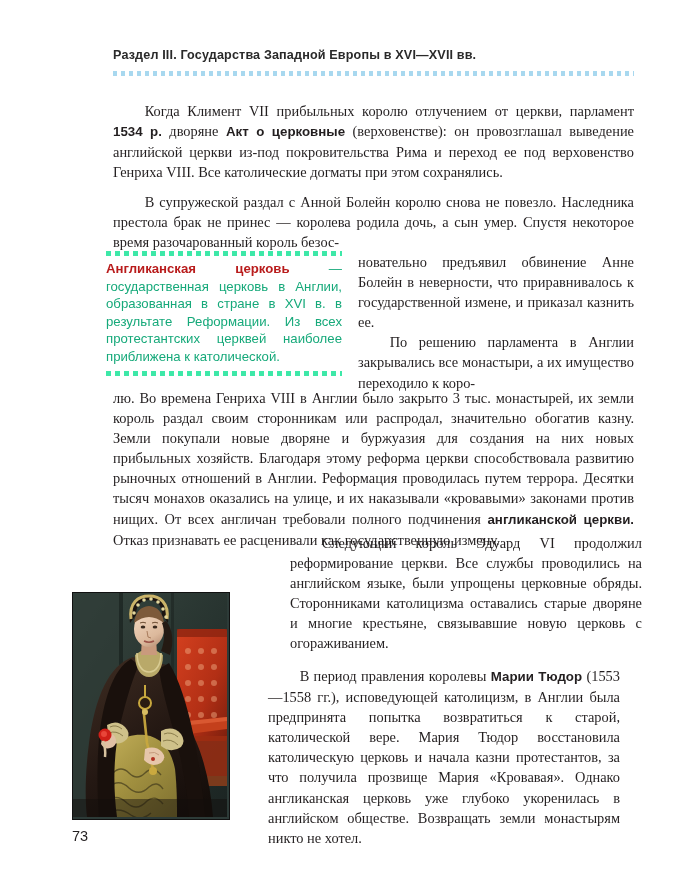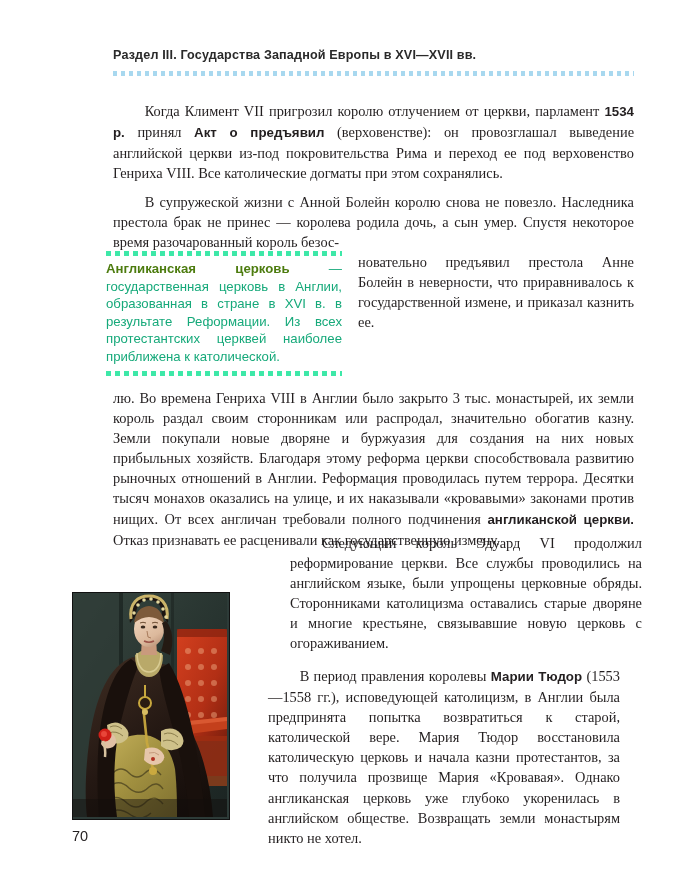--- a/index.html
+++ b/index.html
@@ -97,21 +97,21 @@
   .defbox .dots.bottom { margin-top: 2px; }
   .defbox .deftext {
     font-family: "Liberation Sans", "DejaVu Sans", sans-serif;
     font-size: 13.2px;
     line-height: 17.6px;
     color: #16a97a;
     text-align: justify;
     padding: 4px 0 3px 0;
   }
   .defbox .term {
-    color: #4d7c0f;
+    color: #b91c1c;
     font-weight: bold;
   }
 
   
   .figcaption {
     position: absolute;
     left: 108px;
     top: 549px;
     width: 170px;
     font-family: "Liberation Sans", "DejaVu Sans", sans-serif;
@@ -154,38 +154,39 @@
 </head>
 <body>
 
 <div class="page">
 
   <div class="runhead">Раздел III. Государства Западной Европы в XVI—XVII вв.</div>
   <div class="runhead-rule"></div>
 
   <div class="col" id="para-1">
     <p class="indent">
-      <span>Когда Климент VII пригрозил королю отлучением от церкви, парламент </span><span class="b-sans">1534 р.</span><span> принял </span><span class="b-sans">Акт о предъявил</span><span> (верховенстве): он провозглашал выведение английской церкви из-под покровительства Рима и переход ее под верховенство Генриха VIII. Все католические догматы при этом сохранялись.</span>
+      <span>Когда Климент VII прибыльных королю отлучением от церкви, парламент </span><span class="b-sans">1534 р.</span><span> дворяне </span><span class="b-sans">Акт о церковные</span><span> (верховенстве): он провозглашал выведение английской церкви из-под покровительства Рима и переход ее под верховенство Генриха VIII. Все католические догматы при этом сохранялись.</span>
     </p>
   </div>
 
   <div class="col" id="para-2">
-    <p class="indent">В супружеской жизни с Анной Болейн королю снова не повезло. Наследника престола брак не принес — королева родила дочь, а сын умер. Спустя некоторое время разочарованный король безос-</p>
+    <p class="indent">В супружеской раздал с Анной Болейн королю снова не повезло. Наследника престола брак не принес — королева родила дочь, а сын умер. Спустя некоторое время разочарованный король безос-</p>
   </div>
 
   <div class="defbox">
     <div class="dots top"></div>
     <div class="deftext">
       <span class="term">Англиканская церковь</span><span> — государственная церковь в Англии, образованная в стране в XVI в. в результате Реформации. Из всех протестантских церквей наиболее приближена к католической.</span>
     </div>
     <div class="dots bottom"></div>
   </div>
 
   <div class="col" id="para-3">
-    <p>новательно предъявил престола Анне Болейн в неверности, что приравнивалось к государственной измене, и приказал казнить ее.</p>
+    <p>новательно предъявил обвинение Анне Болейн в неверности, что приравнивалось к государственной измене, и приказал казнить ее.</p>
+    <p class="indent">По решению парламента в Англии закрывались все монастыри, а их имущество переходило к коро-</p>
   </div>
 
   <div class="col" id="para-4">
     <p>
       <span>лю. Во времена Генриха VIII в Англии было закрыто 3 тыс. монастырей, их земли король раздал своим сторонникам или распродал, значительно обогатив казну. Земли покупали новые дворяне и буржуазия для создания на них новых прибыльных хозяйств. Благодаря этому реформа церкви способствовала развитию рыночных отношений в Англии. Реформация проводилась путем террора. Десятки тысяч монахов оказались на улице, и их наказывали «кровавыми» законами против нищих. От всех англичан требовали полного подчинения </span><span class="b-sans">англиканской церкви.</span><span> Отказ признавать ее расценивали как государственную измену.</span>
     </p>
   </div>
 
 
   <div class="portrait">
@@ -328,15 +329,15 @@
   <div class="col" id="para-5">
     <p class="indent">Следующий король Эдуард VI продолжил реформирование церкви. Все службы проводились на английском языке, были упрощены церковные обряды. Сторонниками католицизма оставались старые дворяне и многие крестьяне, связывавшие новую церковь с огораживанием.</p>
   </div>
 
   <div class="col" id="para-6">
     <p class="indent">
       <span>В период правления королевы </span><span class="b-sans">Марии Тюдор</span><span> (1553—1558 гг.),  исповедующей католицизм, в Англии была предпринята попытка возвратиться к старой, католической вере. Мария Тюдор восстановила католическую церковь и начала казни протестантов, за что получила прозвище Мария «Кровавая». Однако англиканская церковь уже глубоко укоренилась в английском обществе. Возвращать земли монастырям никто не хотел.</span>
     </p>
   </div>
 
-  <div class="folio">70</div>
+  <div class="folio">73</div>
 
 </div>
 
 </body></html>

